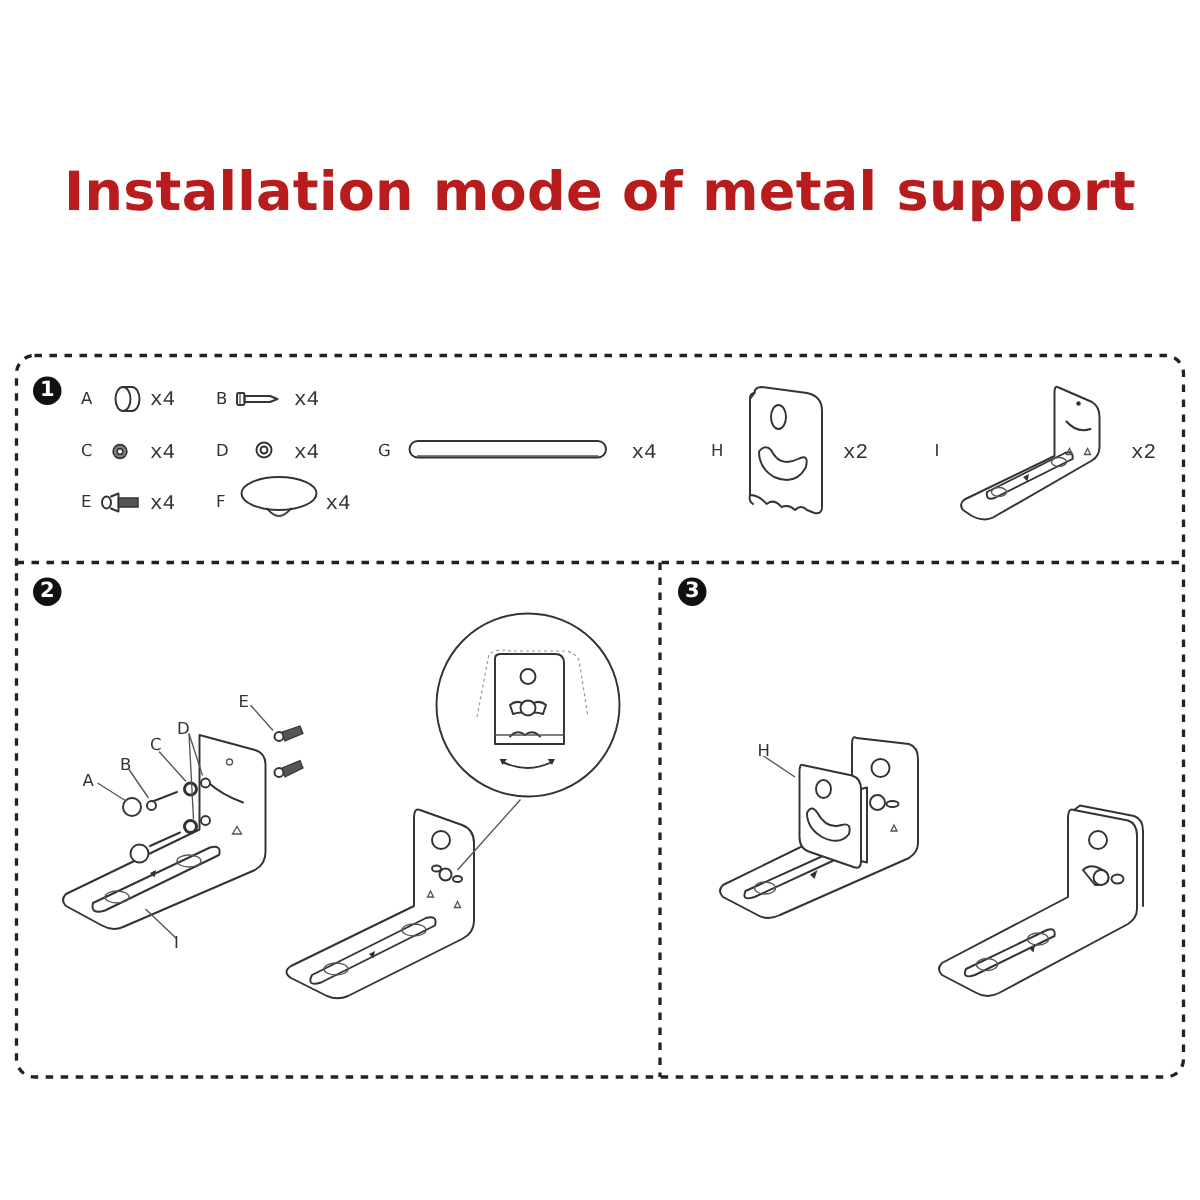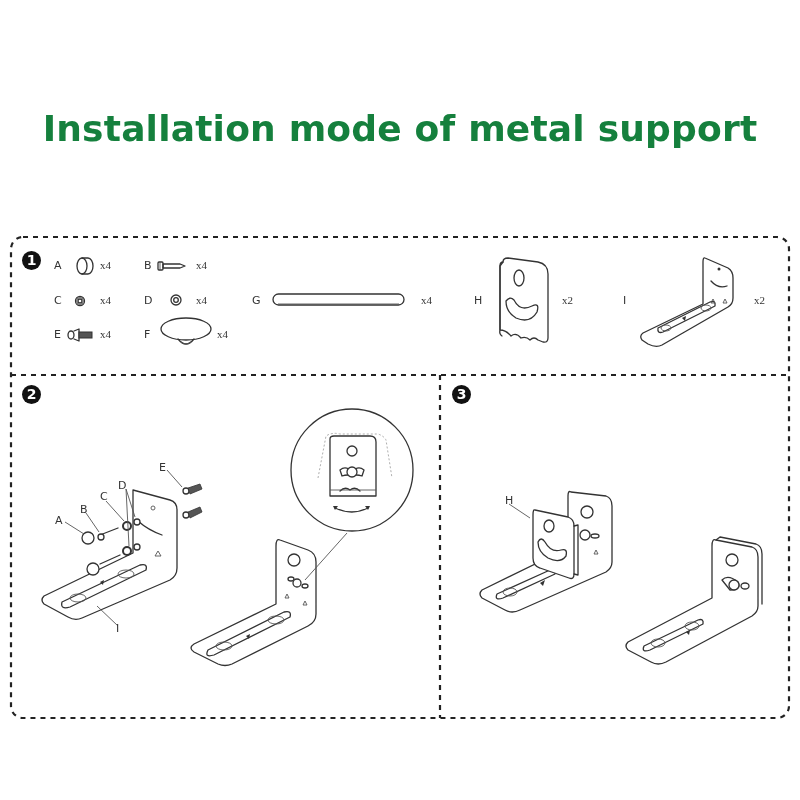--- a/index.html
+++ b/index.html
@@ -1,20 +1,20 @@
 <!DOCTYPE html>
 <html><head>
 <meta charset="utf-8">
 <style>
   html, body { margin: 0; padding: 0; background: #ffffff; }
   body { width: 800px; height: 800px; position: relative; overflow: hidden; font-family: "DejaVu Sans", "Liberation Sans", sans-serif; color: #111; }
-  .title { position: absolute; left: 0; top: 108px; width: 800px; text-align: center; font-weight: bold; font-size: 36px; letter-spacing: 0.2px; color: #15803d; }
+  .title { position: absolute; left: 0; top: 108px; width: 800px; text-align: center; font-weight: bold; font-size: 36px; letter-spacing: 0.2px; color: #b91c1c; }
   svg.stage { position: absolute; left: 0; top: 0; }
   .lbl { position: absolute; font-size: 11px; color: #333; font-family: "DejaVu Sans", sans-serif; }
-  .qty { position: absolute; font-size: 11px; color: #333; font-family: Liberation Serif, serif; }
+  .qty { position: absolute; font-size: 14px; color: #333; font-family: Liberation Mono, monospace; }
   .step { position: absolute; width: 19px; height: 19px; border-radius: 50%; background: #111; color: #fff; font-weight: bold; font-size: 14px; line-height: 19px; text-align: center; font-family: "DejaVu Sans", sans-serif; }
   .call { position: absolute; font-size: 11px; color: #333; font-family: "DejaVu Sans", sans-serif; }
 </style>
 </head>
 <body>
 
 <div class="title">Installation mode of metal support</div>
 
 <svg class="stage" width="800" height="800" viewBox="0 0 800 800">
   <defs>

